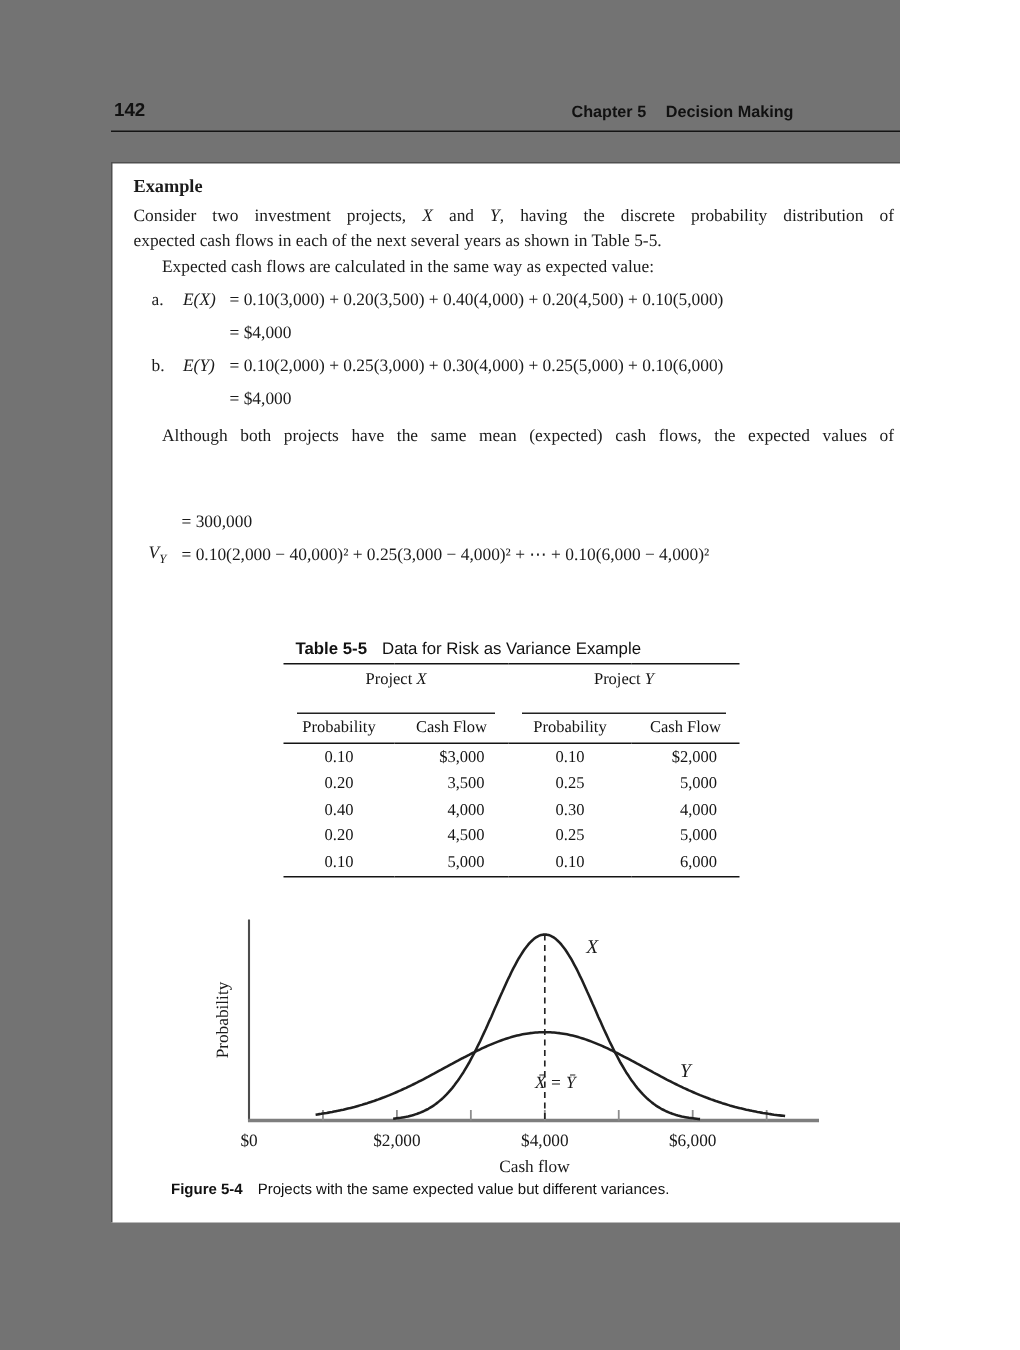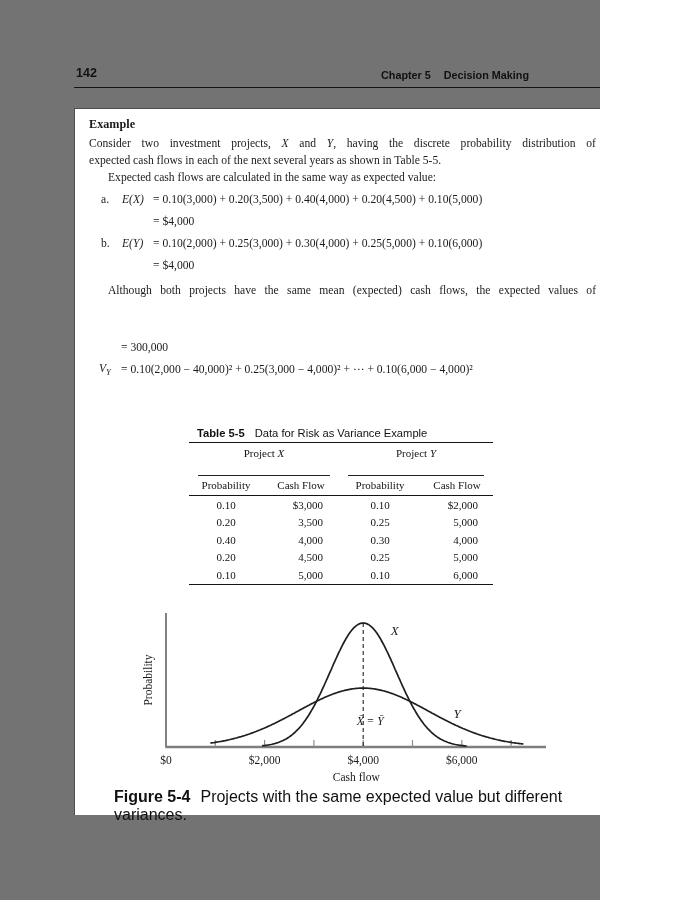--- a/index.html
+++ b/index.html
@@ -49,21 +49,21 @@
   td.c0,td.c2{text-align:center;}
   td.c1{text-align:right;padding-right:16px;}
   td.c3{text-align:right;padding-right:15px;}
 
   
   #figure-svg{position:absolute;left:51px;top:492px;overflow:visible;}
   .curve-lbl{font:italic 13px "Liberation Serif",serif;fill:#1a1a1a;}
   .mean-lbl{font:italic 11.5px "Liberation Serif",serif;fill:#1a1a1a;}
   .tick-lbl,.axis-lbl{font:11.5px "Liberation Serif",serif;fill:#1a1a1a;}
   .fig-caption{position:absolute;left:39px;top:679px;width:480px;
-               font-family:"Liberation Sans",sans-serif;font-size:16px;color:#111;}
+               font-family:"Liberation Sans",sans-serif;font-size:10px;color:#111;}
   .fig-caption b{font-weight:700;margin-right:10px;}
 </style>
 </head>
 <body>
 
 <div class="page">
 
   <div class="pnum">142</div>
   <div class="chap">
     <span>Chapter 5</span><span class="gap">Decision Making</span>

